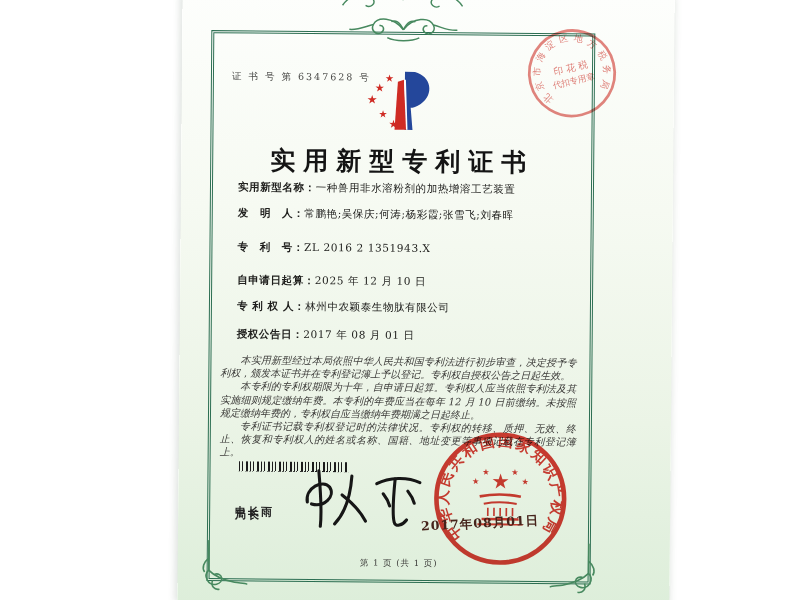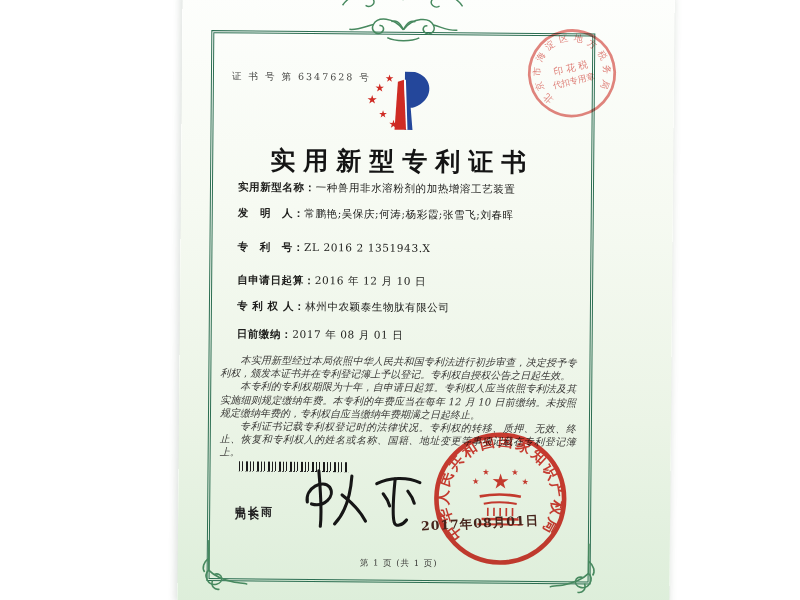--- a/index.html
+++ b/index.html
@@ -112,27 +112,27 @@
     <div class="field" style="top:186px;">
       <span class="lb">实用新型名称：</span><span>一种兽用非水溶粉剂的加热增溶工艺装置</span>
     </div>
     <div class="field" style="top:212px;">
       <span class="lb">发　明　人：</span><span>常鹏艳;吴保庆;何涛;杨彩霞;张雪飞;刘春晖</span>
     </div>
     <div class="field" style="top:246px;">
       <span class="lb">专　利　号：</span><span>ZL 2016 2 1351943.X</span>
     </div>
     <div class="field" style="top:279px;">
-      <span class="lb">自申请日起算：</span><span>2016 年 12 月 10 日</span>
+      <span class="lb">自申请日起算：</span><span>2025 年 12 月 10 日</span>
     </div>
     <div class="field" style="top:305px;">
       <span class="lb">专 利 权 人：</span><span>林州中农颖泰生物肽有限公司</span>
     </div>
     <div class="field" style="top:333px;">
-      <span class="lb">日前缴纳：</span><span>2017 年 08 月 01 日</span>
+      <span class="lb">授权公告日：</span><span>2017 年 08 月 01 日</span>
     </div>
 
     <div class="body-text">
       <p>本实用新型经过本局依照中华人民共和国专利法进行初步审查，决定授予专利权，颁发本证书并在专利登记簿上予以登记。专利权自授权公告之日起生效。</p>
       <p>本专利的专利权期限为十年，自申请日起算。专利权人应当依照专利法及其实施细则规定缴纳年费。本专利的年费应当在每年 12 月 10 日前缴纳。未按照规定缴纳年费的，专利权自应当缴纳年费期满之日起终止。</p>
       <p>专利证书记载专利权登记时的法律状况。专利权的转移、质押、无效、终止、恢复和专利权人的姓名或名称、国籍、地址变更等事项记载在专利登记簿上。</p>
     </div>
 
     <div class="barcode"></div>
 

